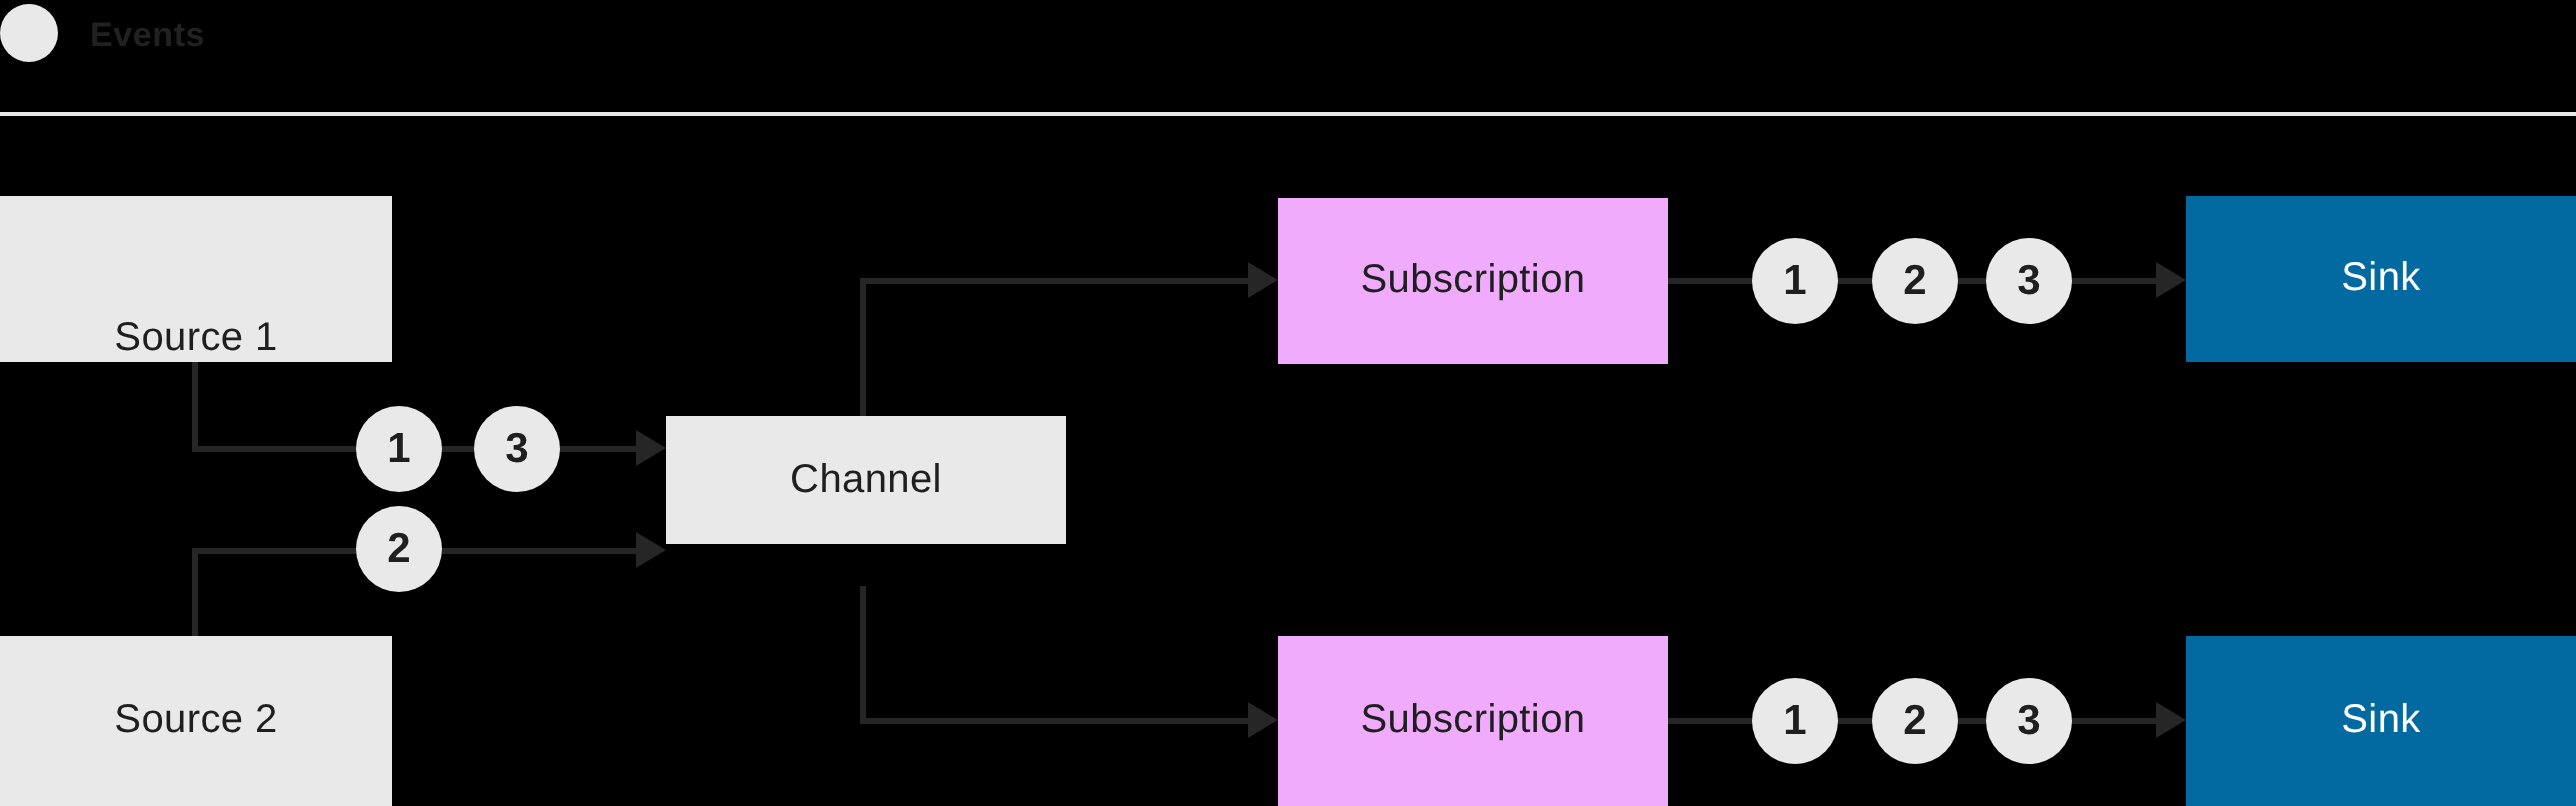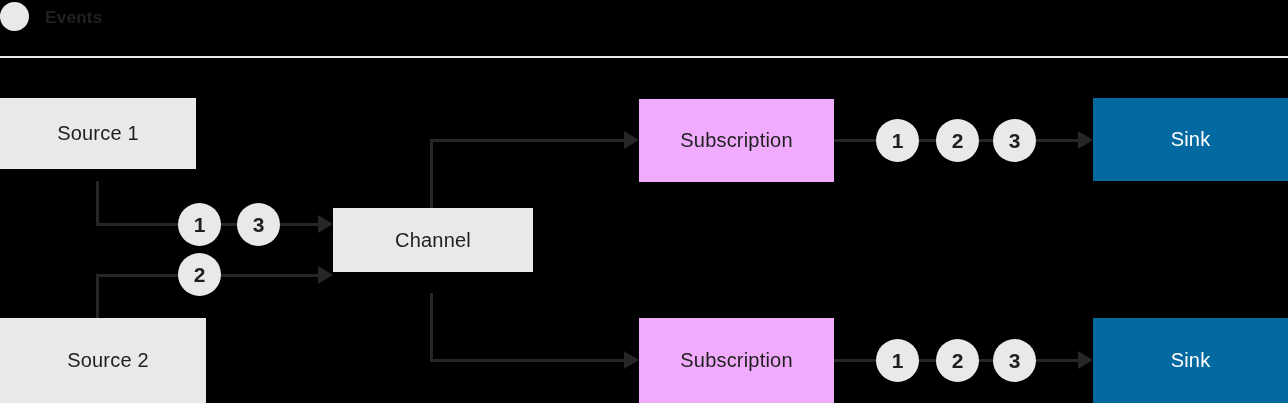--- a/index.html
+++ b/index.html
@@ -26,22 +26,22 @@
   }
   .node{
     position:absolute;
     display:flex;align-items:center;justify-content:center;
     font-size:20px;font-weight:500;color:#1f1f1f;
     letter-spacing:.2px;
   }
   .node.gray{background:#e9e9e9;}
   .node.lightblue{background:#f0abfc;}
   .node.blue{background:#0369a1;color:#ffffff;}
-  .n-source1{left:0;top:98px;width:196px;height:71px;}
-  .n-source2{left:0;top:318px;width:196px;height:85px;padding-left:10px;}
+  .n-source1{left:0;top:98px;width:196px;height:83px;align-items:flex-end;}
+  .n-source2{left:0;top:318px;width:196px;height:85px;}
   .n-channel{left:333px;top:208px;width:200px;height:64px;}
   .n-sub-top{left:639px;top:99px;width:195px;height:83px;}
   .n-sub-bottom{left:639px;top:318px;width:195px;height:85px;}
   .n-sink-top{left:1093px;top:98px;width:195px;height:83px;}
   .n-sink-bottom{left:1093px;top:318px;width:195px;height:85px;}
   .line{position:absolute;background:#262626;}
   .arrow{
     position:absolute;width:0;height:0;
     border-top:9px solid transparent;
     border-bottom:9px solid transparent;

